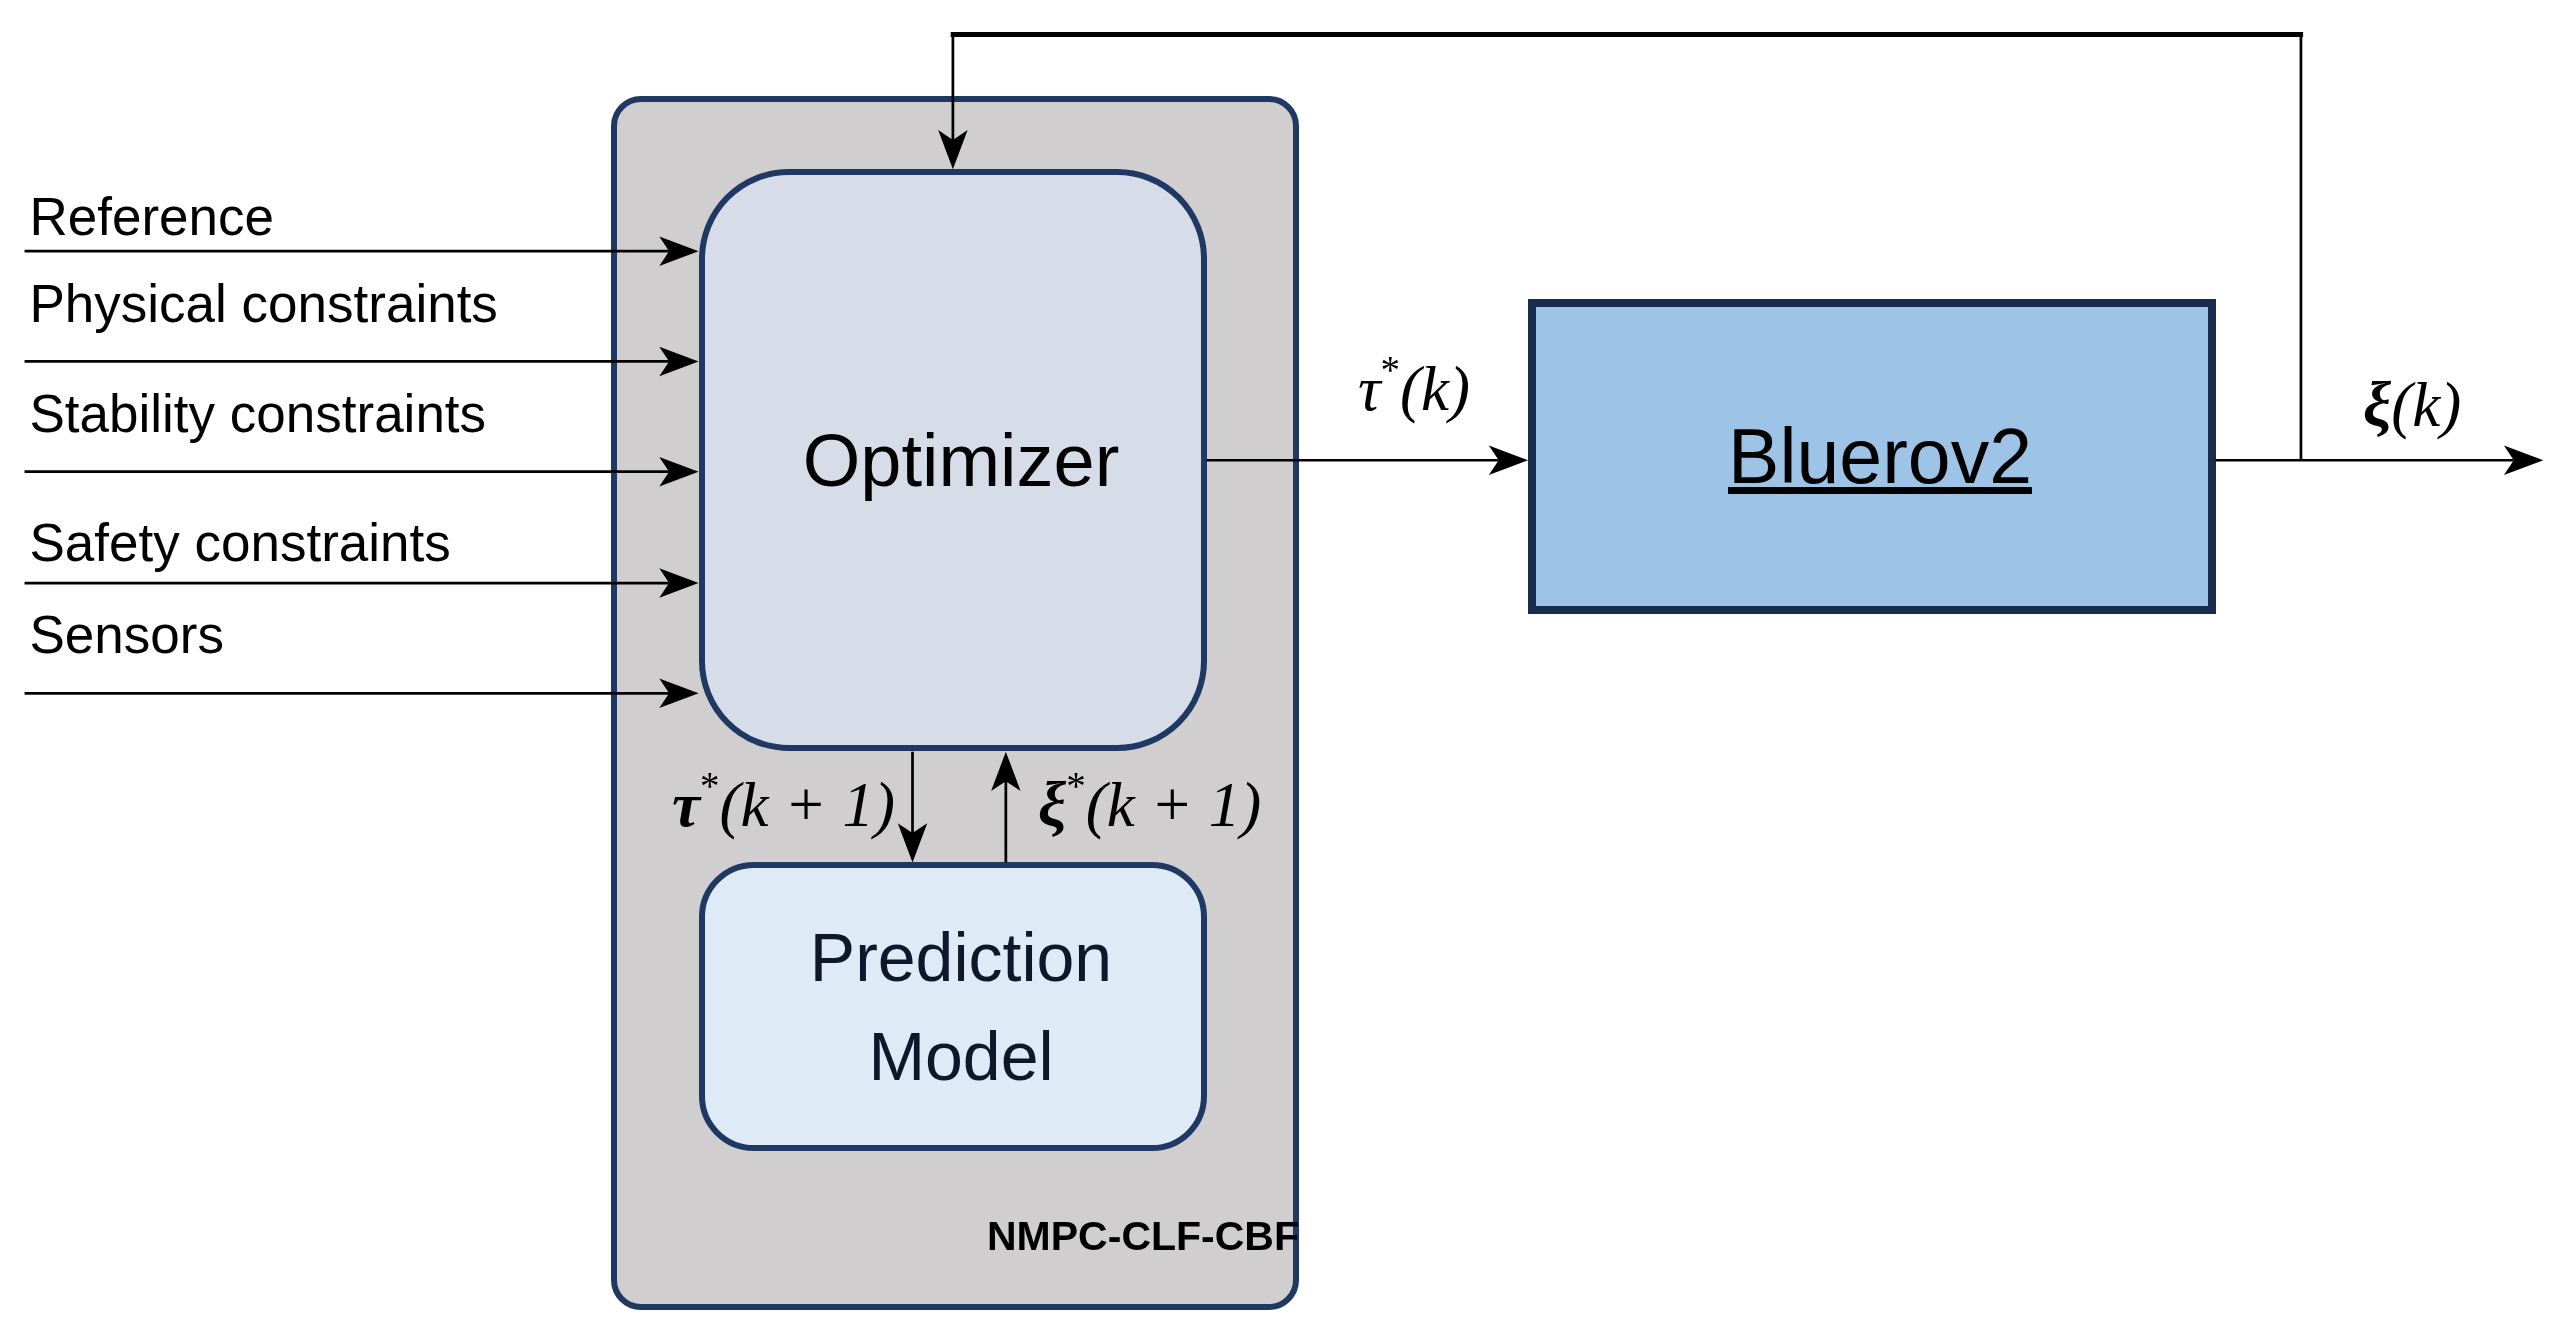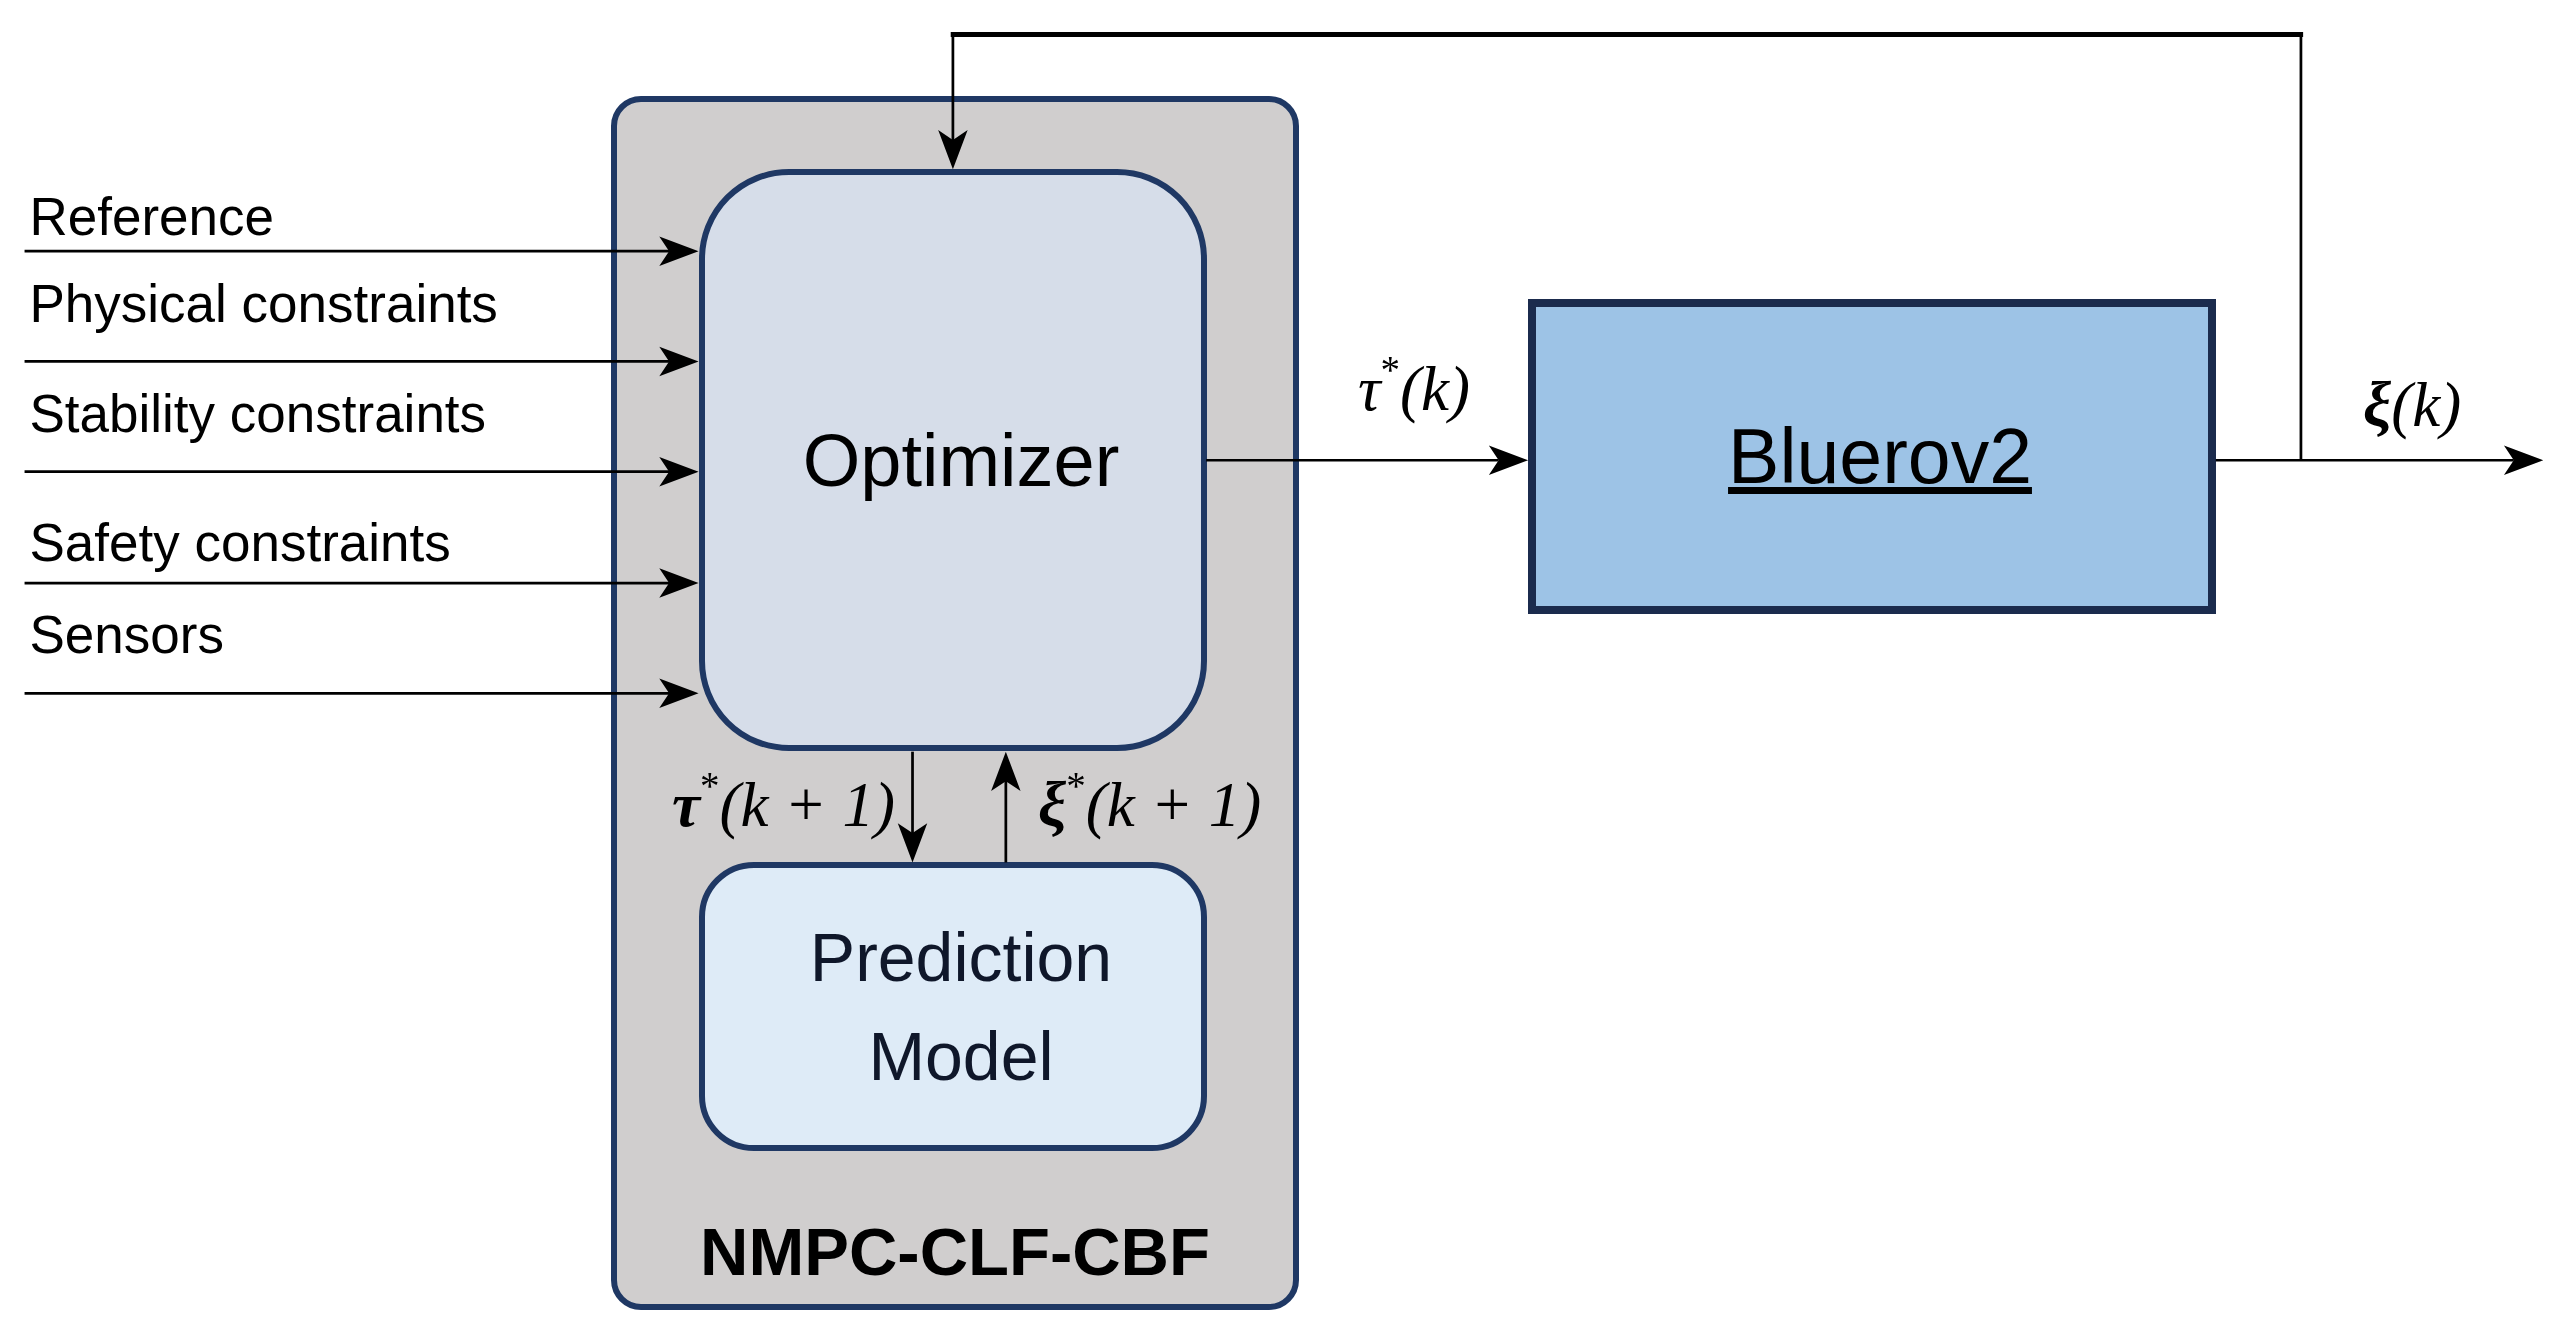--- a/index.html
+++ b/index.html
@@ -71,23 +71,23 @@
   .prediction-label {
     font-size: 68px; color: #0f172a;
     text-align: center; line-height: 1.45;
   }
   .prediction-label span { display: block; }
 
   .controller-title {
     position: absolute;
     left: 611px; top: 1213px;
     width: 688px;
-    text-align: center;
+    text-align: right;
     font-weight: bold;
-    font-size: 67px;
+    font-size: 41px;
     color: #000000;
     z-index: 2;
   }
 
   
   .input-label {
     position: absolute;
     left: 29.5px;
     font-size: 53px;
     line-height: 1;

